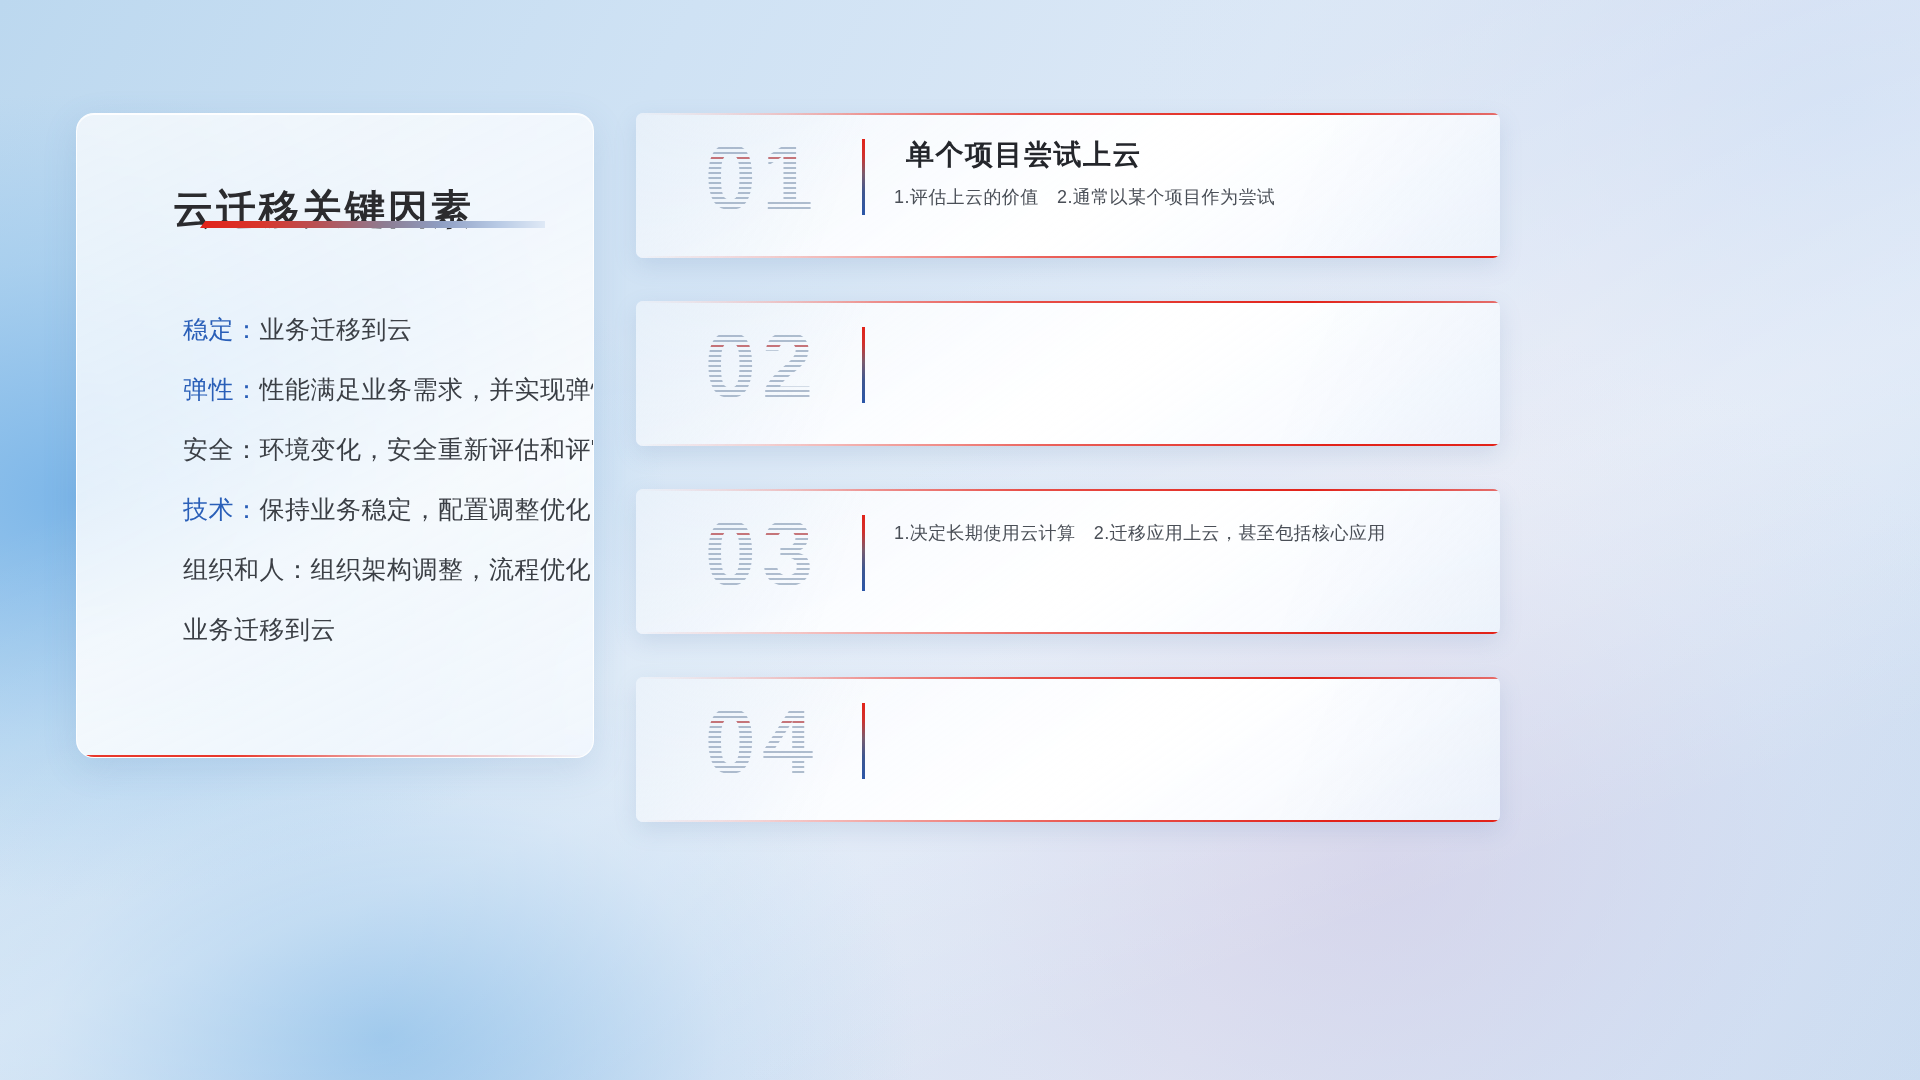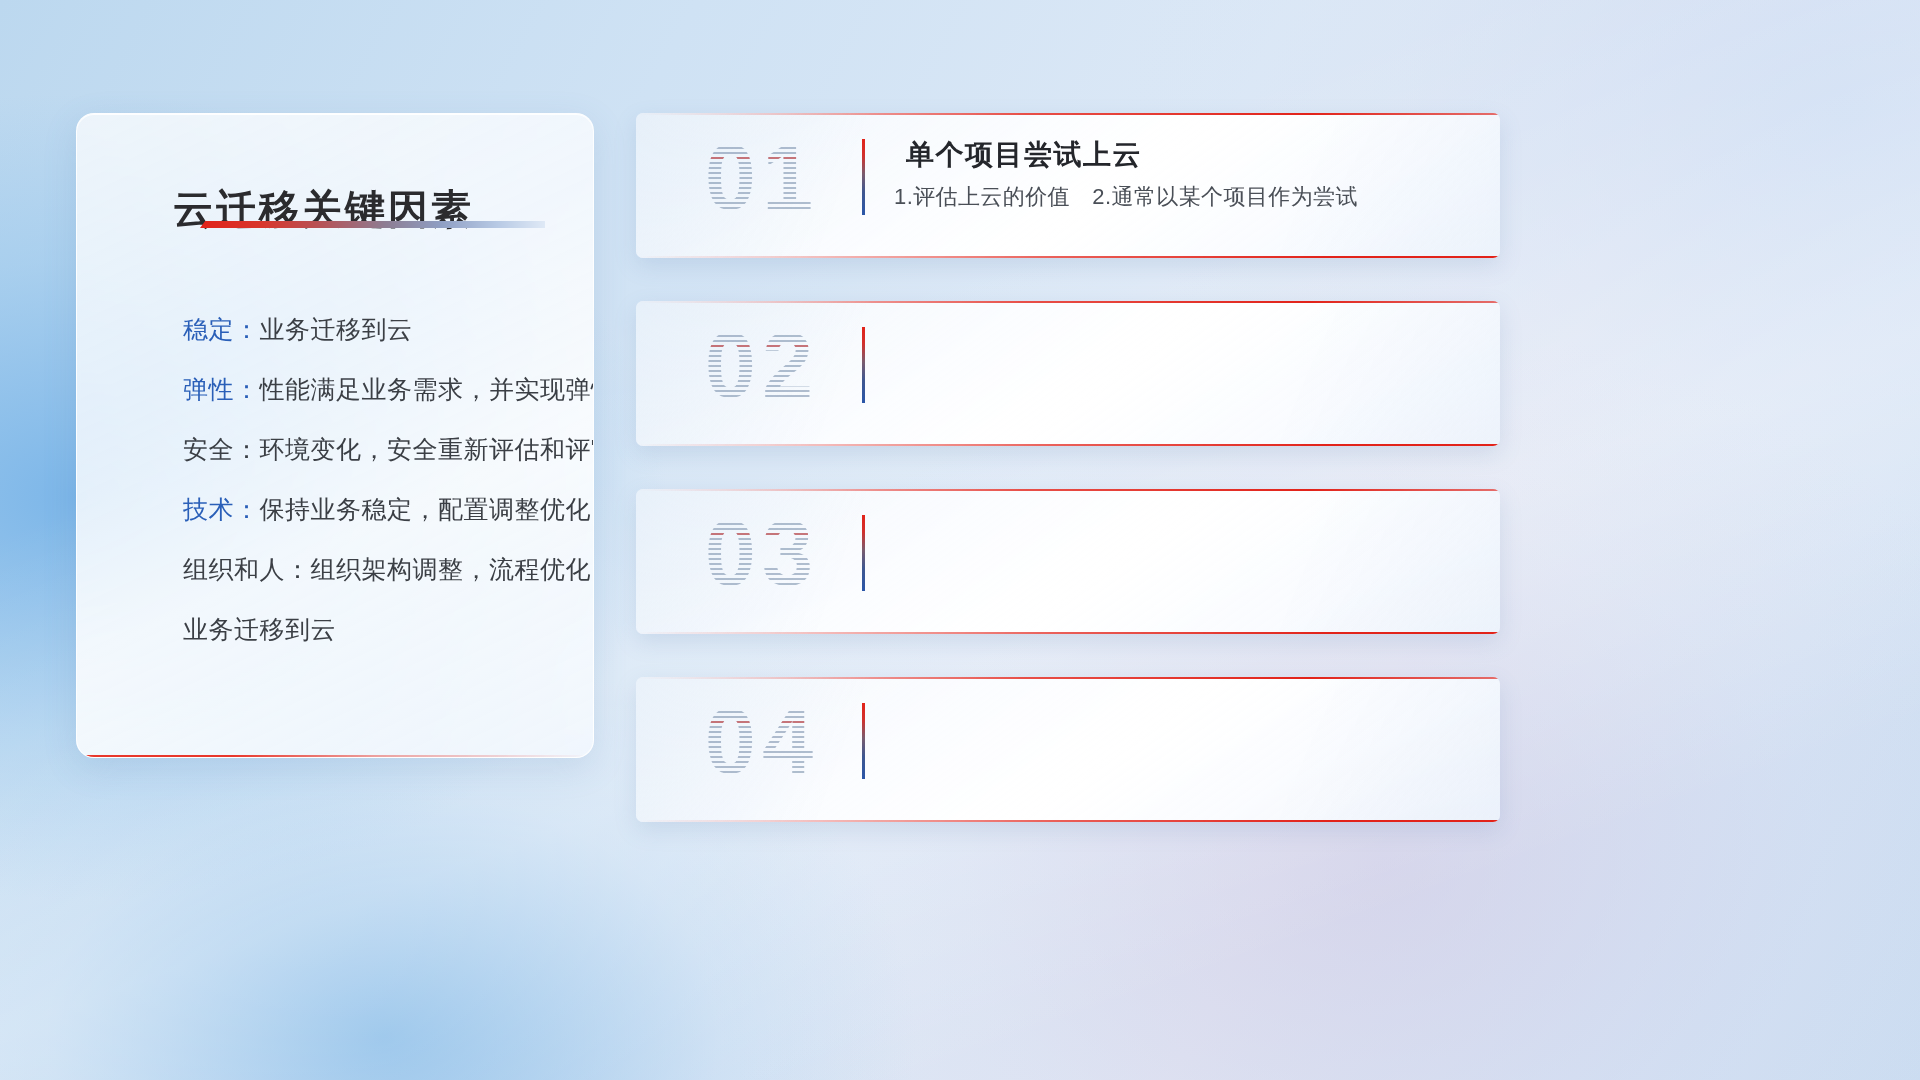--- a/index.html
+++ b/index.html
@@ -106,21 +106,21 @@
   .card-divider{
     position:absolute;left:226px;top:26px;width:2.5px;height:76px;
     background:linear-gradient(180deg,#e2231a 0%,#d2302c 22%,#7a5c6e 46%,#3f5790 70%,#2a56a8 100%);
   }
   .card-body{position:absolute;left:258px;top:22px;right:20px;}
   .card-title{
     font-size:28px;font-weight:700;color:#24262b;letter-spacing:1.5px;
     line-height:40px;white-space:nowrap;margin-left:12px;
   }
   .card-desc{
-    margin-top:8px;font-size:22px;color:#4a4f57;letter-spacing:.4px;
+    margin-top:8px;font-size:18px;color:#4a4f57;letter-spacing:.4px;
     line-height:28px;white-space:nowrap;
   }
 </style>
 </head>
 <body>
 
 <div id="bg"></div>
 <div id="bg-sheen"></div>
 
 <div id="stage">
@@ -176,20 +176,21 @@
       <div class="card-num-red">02</div>
       <div class="card-divider"></div>
     </article>
 
     <article class="card">
       <div class="card-sheen"></div>
       <div class="card-num">03</div>
       <div class="card-num-red">03</div>
       <div class="card-divider"></div>
       <div class="card-body">
+        <div class="card-desc">1.决定长期使用云计算　2.迁移应用上云，甚至包括核心应用</div>
       </div>
     </article>
 
     <article class="card">
       <div class="card-sheen"></div>
       <div class="card-num">04</div>
       <div class="card-num-red">04</div>
       <div class="card-divider"></div>
     </article>
 

